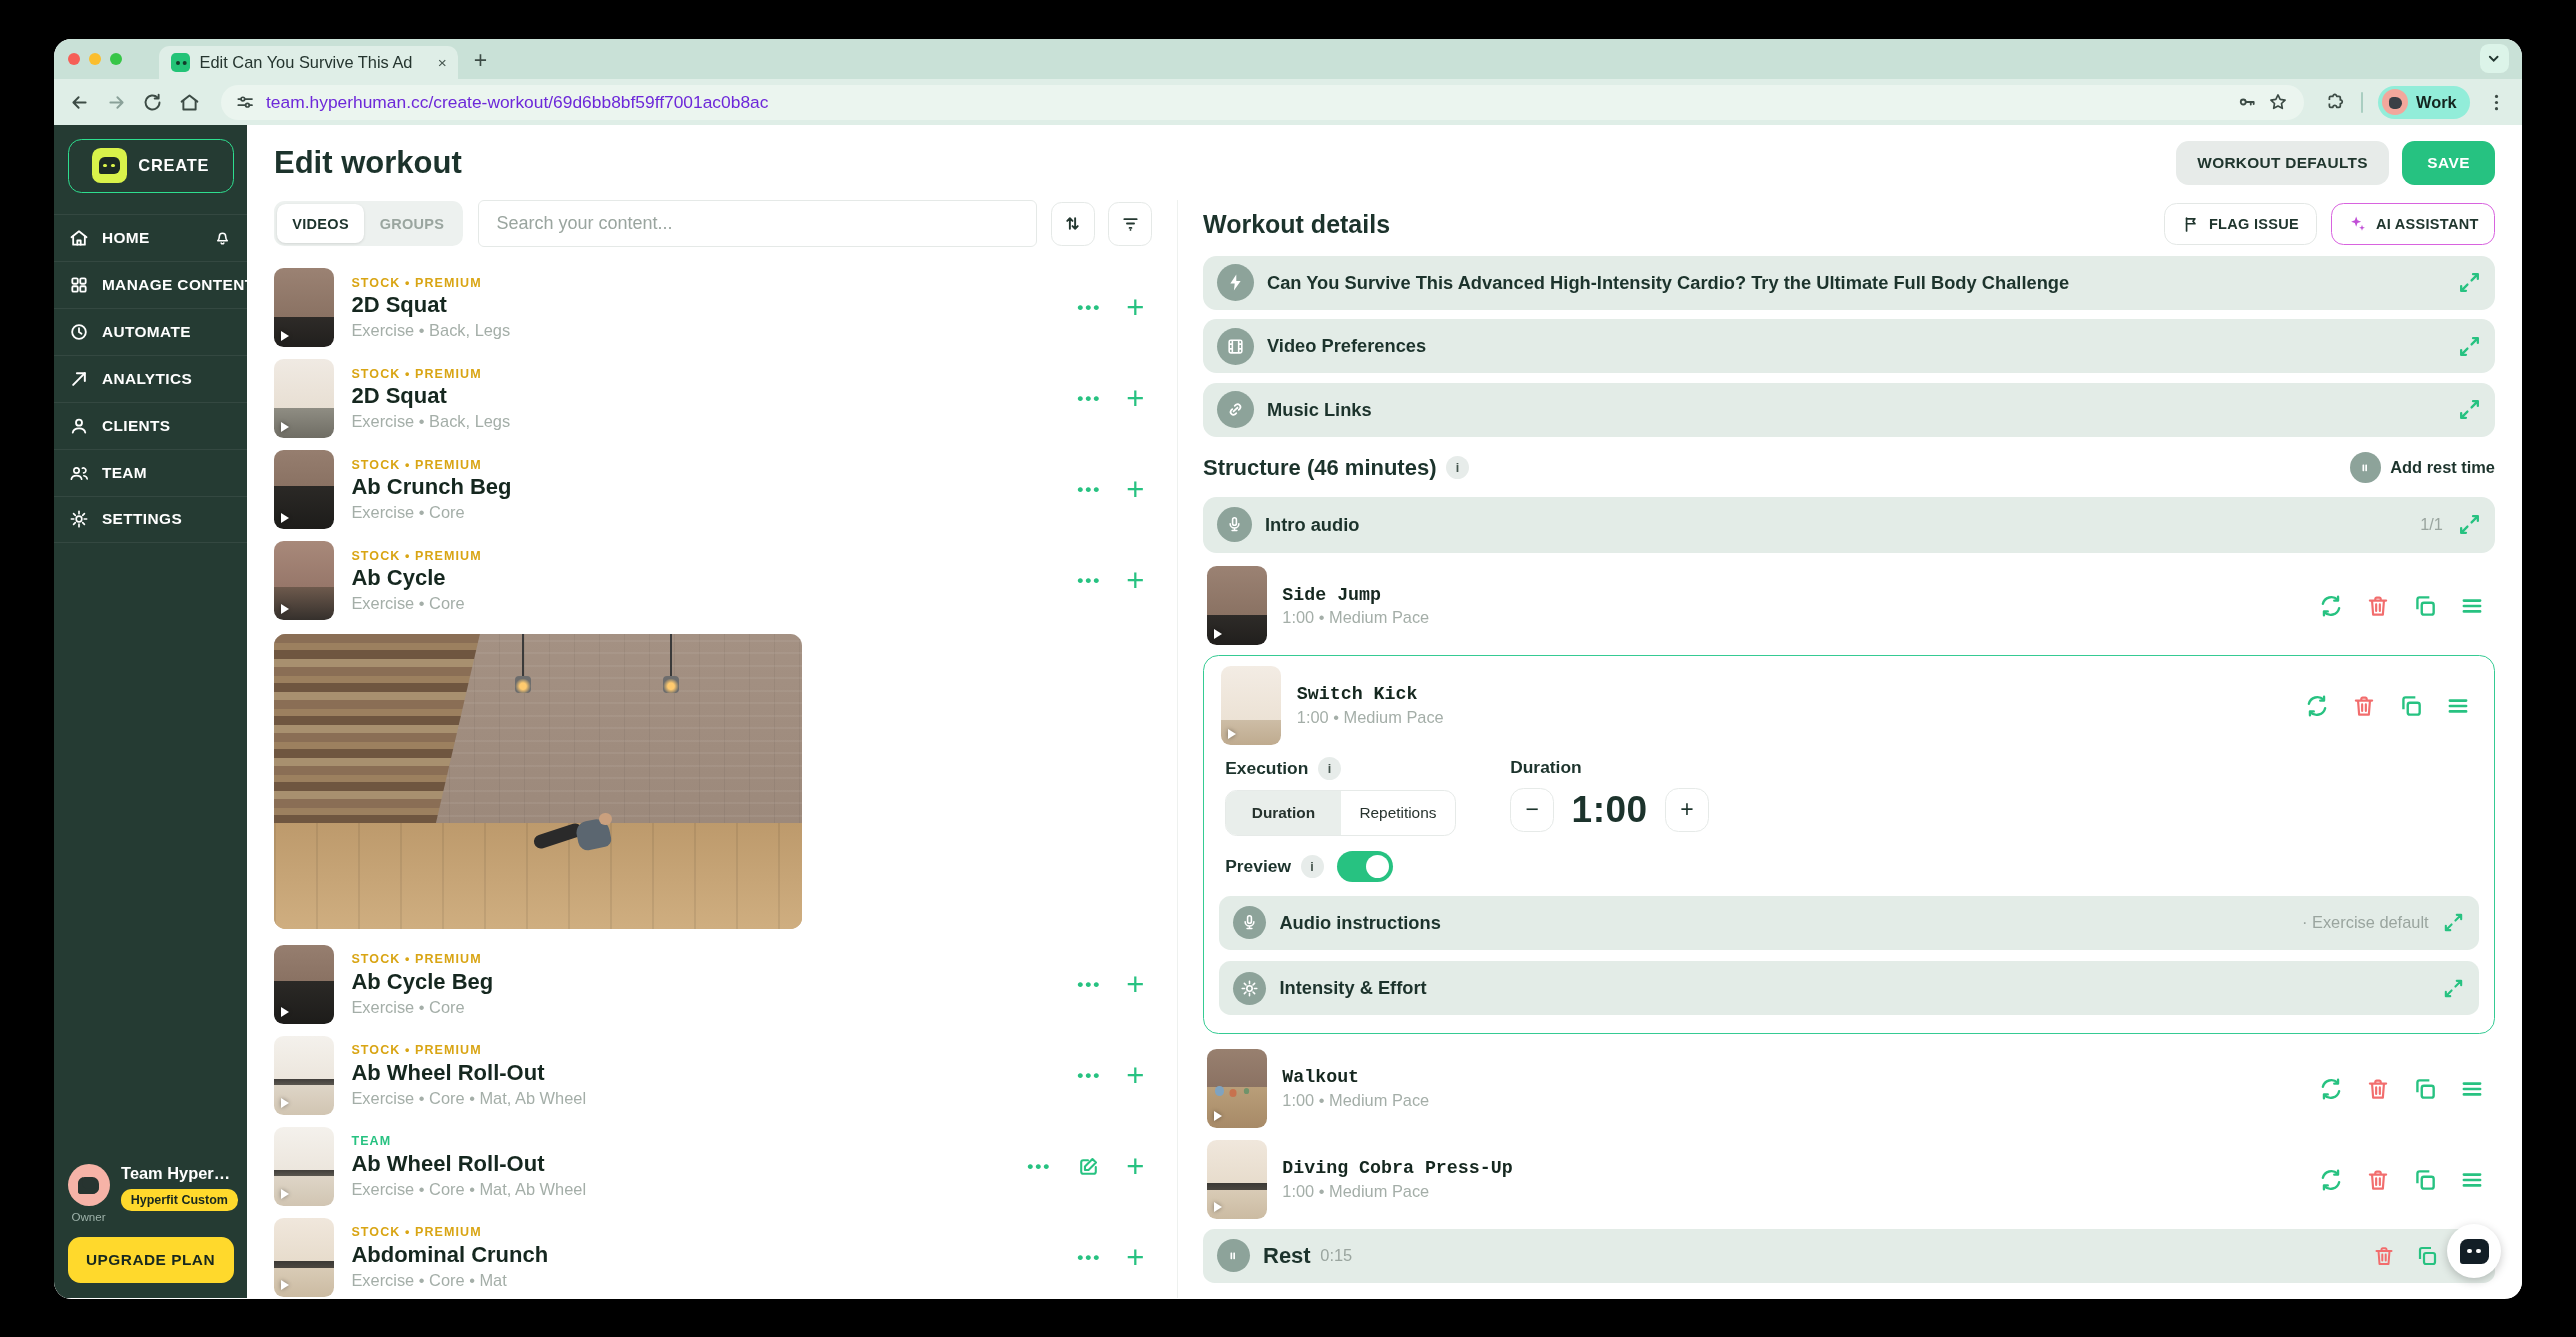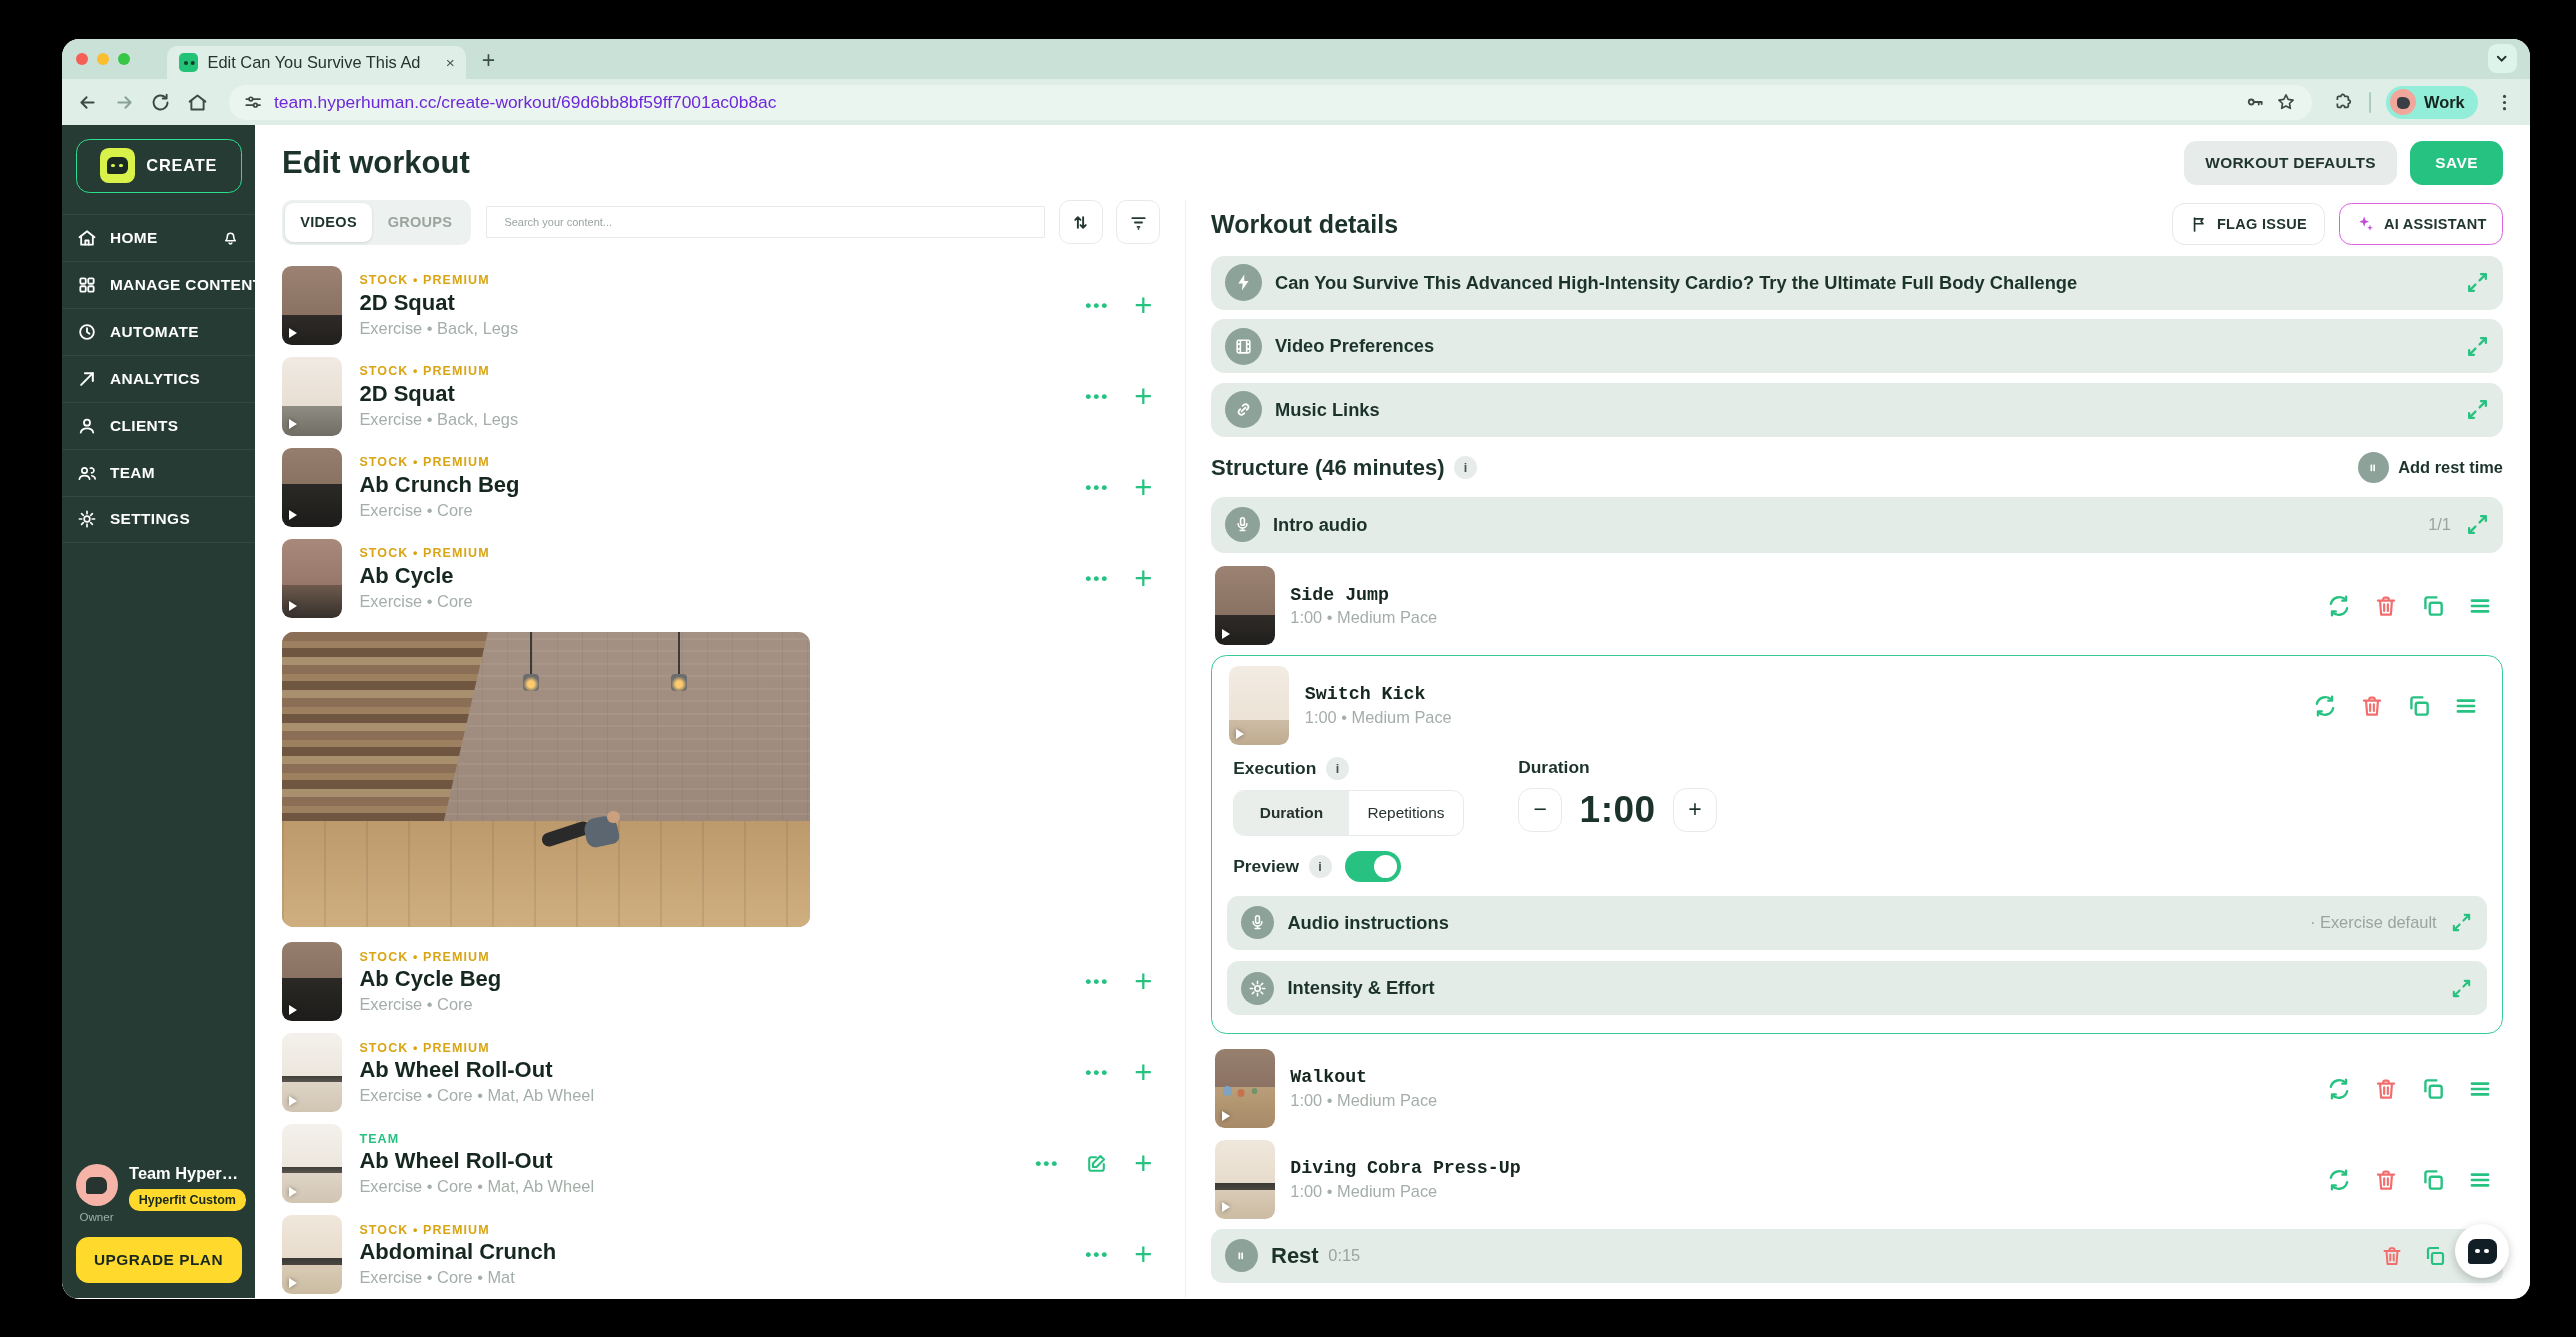--- a/index.html
+++ b/index.html
@@ -1,18 +1,18 @@
 <!DOCTYPE html>
 <html><head>
 <meta charset="utf-8">
 <style>
   * { margin:0; padding:0; box-sizing:border-box; }
   html,body { background:#000; font-family:"Liberation Sans", sans-serif; }
   .stage { position:relative; width:2576px; height:1337px; background:#000; overflow:hidden; }
-  .window { position:absolute; left:62px; top:39px; width:2468px; height:1260px;
+  .window { position:absolute; left:54px; top:39px; width:2468px; height:1260px;
             border-radius:17.4px; overflow:hidden; background:#fff; }
 
   
   .tabstrip { height:40px; background:#c9e1d7; display:flex; align-items:flex-end; padding:0 13.5px; }
   .lights { display:flex; gap:8.7px; align-items:center; height:40px; margin-right:37px; }
   .light { width:12.5px; height:12.5px; border-radius:50%; }
   .light.r{background:#f65f57}.light.y{background:#fbbe2e}.light.g{background:#37c648}
   .tab { height:33px; width:299px; background:#dfeee7; border-radius:10.6px 10.6px 0 0;
          display:flex; align-items:center; gap:9.6px; padding:0 11.6px; }
   .favicon { width:19px; height:19px; border-radius:4.8px; background:#23c377; position:relative; flex:none;}
@@ -82,22 +82,22 @@
                font-family:inherit; font-size:15.4px; font-weight:700; color:#fff; letter-spacing:0.5px;}
 
   .columns { display:flex; flex:1; min-height:0; }
   
   .library { width:904px; flex:none; padding-right:25px; border-right:1px solid #eef1ef; overflow:hidden; }
   .lib-toolbar { display:flex; align-items:center; margin-bottom:15.4px; }
   .seg-tabs { background:#edf1ef; border-radius:10.6px; padding:2.9px; display:flex; }
   .seg-tab { height:39px; padding:0 15.4px; display:flex; align-items:center; font-size:14.5px; font-weight:700;
              color:#9aa59f; border-radius:8.7px; letter-spacing:0.3px;}
   .seg-tab.active { background:#fff; color:#1c332c; box-shadow:0 1px 2.9px rgba(0,0,0,.12); }
-  .search-input { flex:1; height:32px; margin-left:15.4px; border:1.4px solid #e5e9e7; border-radius:1px;
-             padding:0 17.4px; font-family:inherit; font-size:11px; color:#22332c; outline:none;}
+  .search-input { flex:1; height:47px; margin-left:15.4px; border:1.4px solid #e5e9e7; border-radius:6px;
+             padding:0 17.4px; font-family:inherit; font-size:18px; color:#22332c; outline:none;}
   .search-input::placeholder { color:#9aa59f; }
   .icon-btn { width:44px; height:44px; margin-left:13.5px; border:1.4px solid #e5e9e7; border-radius:10.6px;
              background:#fff; display:flex; align-items:center; justify-content:center; color:#243831;}
   .icon-btn svg { width:21px; height:21px; }
 
   .lib-row { height:91px; display:flex; align-items:center; gap:17.4px; }
   .thumb { width:60px; height:79px; border-radius:9.6px; flex:none; position:relative; overflow:hidden; }
   .thumb .play { position:absolute; left:6.7px; bottom:6.7px; width:0; height:0;
              border-left:8.7px solid #fff; border-top:5.8px solid transparent; border-bottom:5.8px solid transparent;
              filter:drop-shadow(0 0 1.9px rgba(0,0,0,.4)); }

